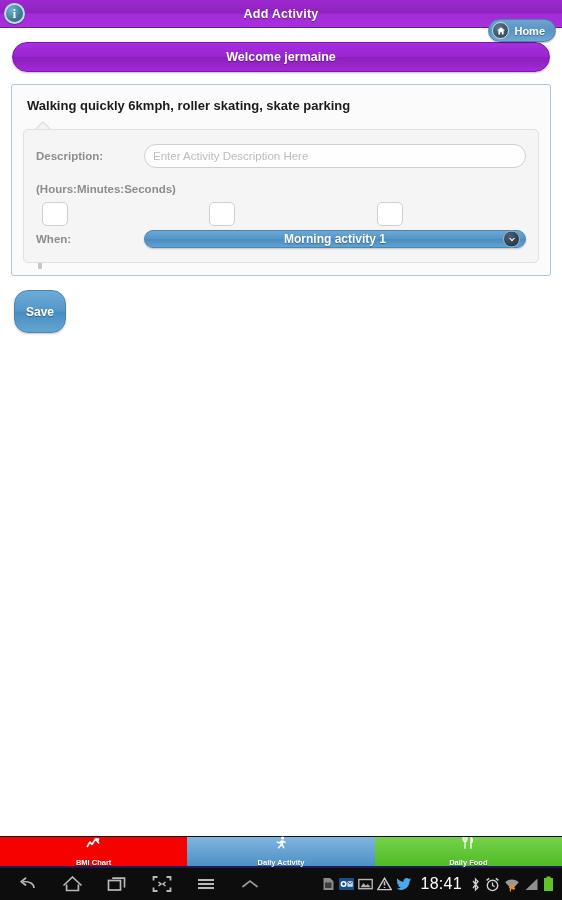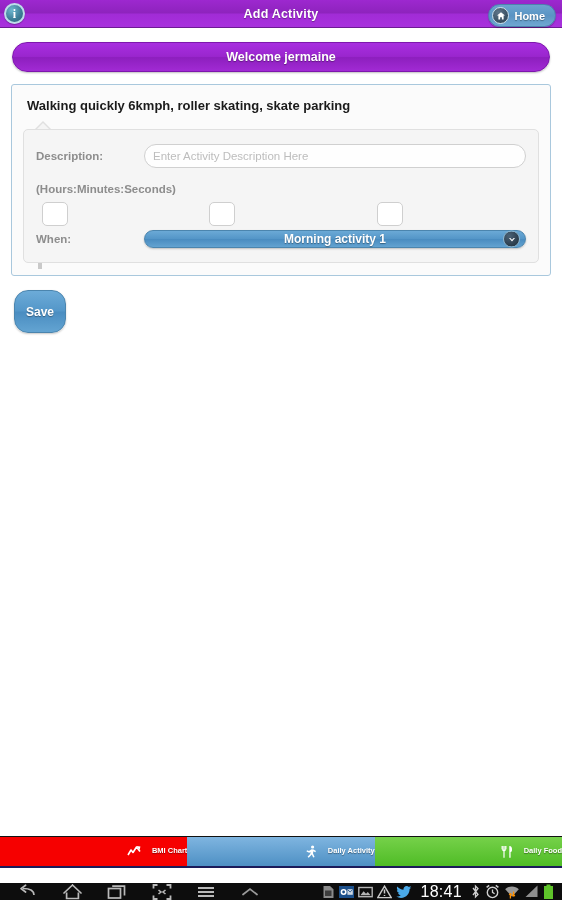--- a/index.html
+++ b/index.html
@@ -26,21 +26,21 @@
   .info-btn {
     position: absolute; left: 4px; top: 3px;
     width: 21px; height: 21px; border-radius: 50%;
     background: radial-gradient(circle at 35% 30%, #6fb7cf 0%, #3f7f99 55%, #2e5f75 100%);
     border: 2px solid #bcdde9;
     display: flex; align-items: center; justify-content: center;
     box-shadow: 0 1px 1px rgba(0,0,0,.3);
   }
   .info-btn span { color:#fff; font-size: 12px; font-weight: bold; font-family: "Liberation Serif", serif; line-height:1; }
   .home-btn {
-    position: absolute; right: 6px; top: 4px;
+    position: absolute; right: 6px; top: 19px;
     height: 23px; padding: 0 10px 0 3px;
     border-radius: 12px;
     background: linear-gradient(to bottom, #6ba4cf 0%, #5a94c4 50%, #5b93c2 51%, #6fa8d2 100%);
     border: 1px solid #4c82ad;
     display: flex; align-items: center; gap: 5px;
     box-shadow: 0 1px 1px rgba(0,0,0,.25);
   }
   .home-icon-circle {
     width: 17px; height: 17px; border-radius: 50%;
     background: radial-gradient(circle at 35% 30%, #5f758a 0%, #3d5366 60%, #2d3f4f 100%);
@@ -170,31 +170,31 @@
     cursor: pointer;
   }
 
   
   .tabbar {
     position: absolute; left: 0; right: 0; bottom: 32px;
     height: 32px; display: flex;
     border-top: 1px solid #111;
     border-bottom: 2px solid #1b1b5a;
   }
-  .tab { flex: 1; display:flex; align-items:center; justify-content:flex-end; gap:10px; }
+  .tab { flex: 1; display:flex; flex-direction:column; align-items:center; justify-content:center; gap:10px; }
   .tab-bmi { background: #f60000; }
   .tab-activity { background: linear-gradient(to bottom, #7fb5e0 0%, #4e90c4 100%); }
   .tab-food { background: linear-gradient(to bottom, #76d14a 0%, #4fbc26 100%); }
   .tab-icon { height: 14px; display:flex; align-items:center; justify-content:center; }
   .tab-label { color:#fff; font-size: 7.5px; font-weight: bold; text-shadow: 0 1px 1px rgba(0,0,0,.4); margin-top:-2px; }
 
   
   .navbar {
     position: absolute; left: 0; right: 0; bottom: 0;
-    height: 17px; background: #0d0d0d;
+    height: 32px; background: #0d0d0d;
     display: flex; align-items: center;
   }
   .nav-left { display:flex; align-items:center; gap: 24px; padding-left: 18px; }
   .nav-btn { display:flex; align-items:center; justify-content:center; }
   .nav-right { margin-left: auto; display:flex; align-items:center; gap: 4px; padding-right: 8px; }
   .clock { color:#fff; font-size: 16px; font-family: "Liberation Sans", sans-serif; letter-spacing:.3px; margin: 0 4px; }
   .sysicon { display:flex; align-items:center; justify-content:center; }
 </style>
 </head>
 <body>

